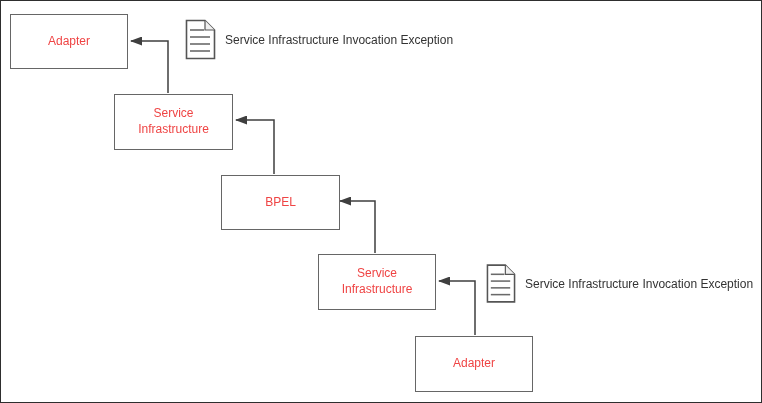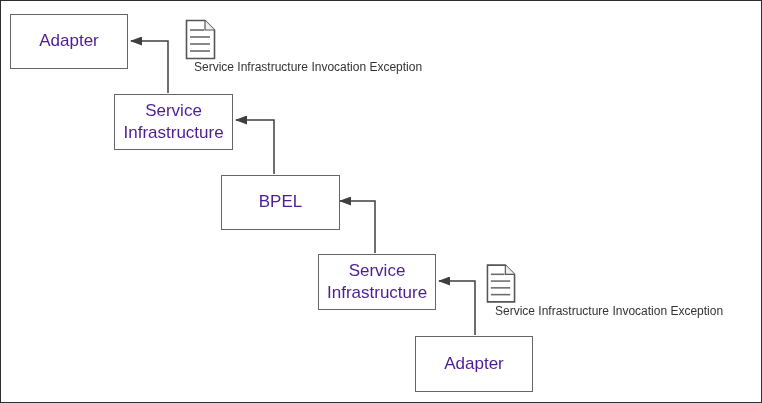--- a/index.html
+++ b/index.html
@@ -17,29 +17,29 @@
     pointer-events:none;
   }
   .node{
     position:absolute;
     box-sizing:border-box;
     border:1px solid #666666;
     background:#ffffff;
     display:flex;align-items:center;justify-content:center;
   }
   .node-label{
-    font-size:17px;
-    color:#4c1d95;
+    font-size:12px;
+    color:#ef4444;
     text-align:center;
     line-height:1.3;
     max-width:100px;
   }
   .annotation{
     position:absolute;
-    display:flex;align-items:flex-start;flex-direction:column;
+    display:flex;align-items:center;
   }
   .annotation .doc{flex:0 0 auto;display:block;}
   .annotation-label{
     font-size:12px;
     color:#333333;
     white-space:nowrap;
     margin-left:9px;
   }
 </style>
 </head>

